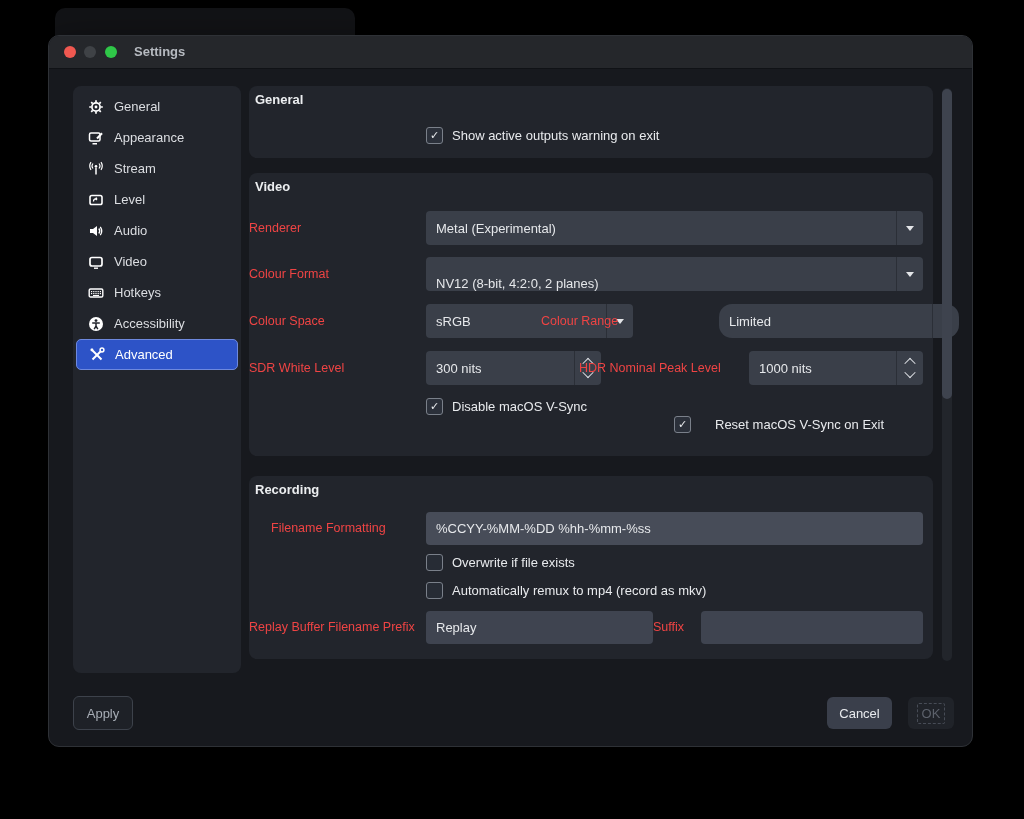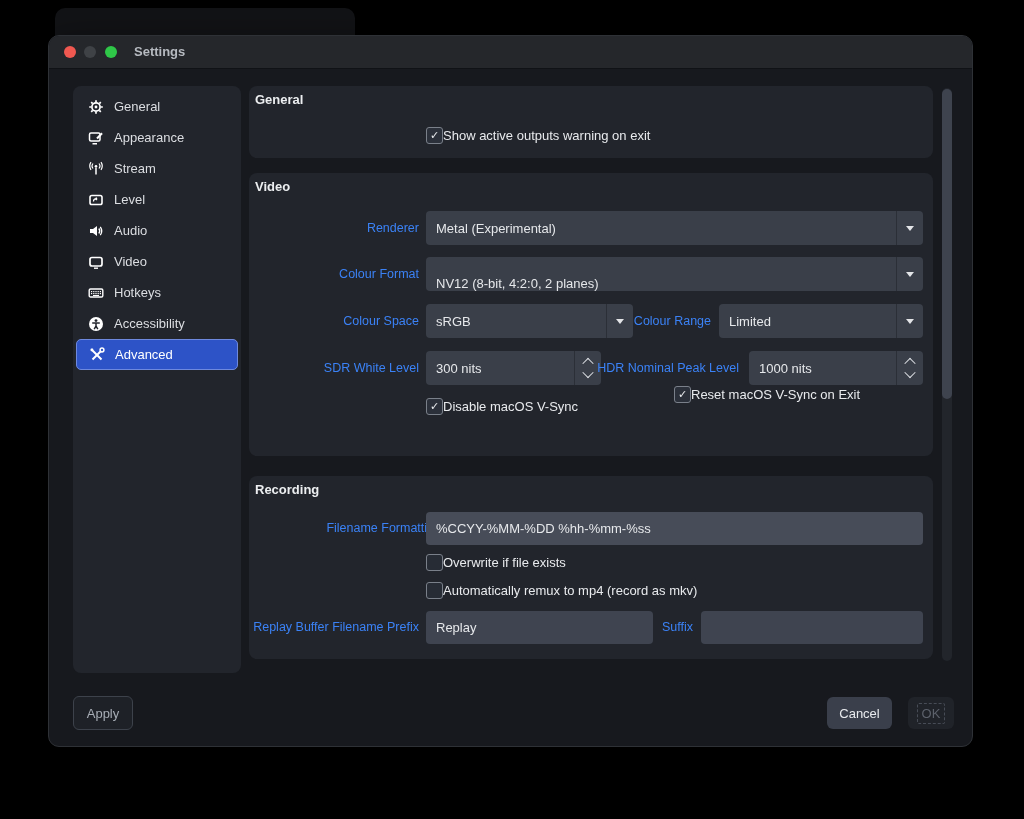--- a/index.html
+++ b/index.html
@@ -22,39 +22,39 @@
   .side-item .icon{width:17px;height:17px;display:flex;align-items:center;justify-content:center;}
   .side-item .lbl{margin-left:10px;font-size:13px;color:#dcdee2;}
   .side-item.selected{background:#2d53c7;border:1px solid #6e89de;box-sizing:border-box;}
   .side-item.selected .lbl{color:#fff;}
   
   .panel{position:absolute;left:200px;width:684px;background:#22252c;border-radius:8px;}
   .panel-general{top:50px;height:72px;}
   .panel-video{top:137px;height:283px;}
   .panel-recording{top:440px;height:183px;}
   .sec-title{position:absolute;left:6px;top:6px;font-size:13px;font-weight:700;color:#eceef0;}
-  .flabel{position:absolute;width:170px;text-align:right;font-size:12.5px;color:#3b82f6;line-height:34px;white-space:nowrap;}
+  .flabel{position:absolute;width:170px;font-size:12.5px;color:#ef4444;line-height:34px;white-space:nowrap;}
   
   .dropdown,.spin{position:absolute;height:34px;background:#3a3f49;border-radius:4px;box-sizing:border-box;display:flex;align-items:center;}
   .dd-text{flex:1;padding-left:10px;font-size:13px;color:#e6e8eb;white-space:nowrap;overflow:hidden;}
   .dd-zone{width:26px;height:100%;border-left:1px solid #2b2f37;display:flex;align-items:center;justify-content:center;}
   .caret{width:0;height:0;border-left:4.5px solid transparent;border-right:4.5px solid transparent;border-top:5.5px solid #e3e5e8;}
   .spin-zone{width:26px;height:100%;border-left:1px solid #2b2f37;display:flex;flex-direction:column;align-items:center;justify-content:center;gap:4px;}
   .chev{width:7px;height:7px;border-left:1.8px solid #dfe2e6;border-top:1.8px solid #dfe2e6;}
   .chev.up{transform:rotate(45deg) translate(1px,1px);}
   .chev.down{transform:rotate(225deg) translate(1px,1px);}
   .text-input{position:absolute;height:33px;background:#3f4450;border:none;border-radius:4px;box-sizing:border-box;
     padding:0 10px;font-size:13px;color:#e6e8eb;font-family:inherit;outline:none;}
   .text-input.lighter{background:#474c58;}
   .cbrow{position:absolute;display:flex;align-items:center;}
   .cb{width:15px;height:15px;border:1px solid #7a808a;border-radius:3px;background:#272c35;position:relative;flex:none;}
   .cb.checked{background:#2b303a;}
   .cb.checked::after{content:"\2713";position:absolute;inset:0;display:flex;align-items:center;justify-content:center;
     color:#e9ebee;font-size:11px;font-weight:700;}
-  .cb-lbl{font-size:13px;color:#e8eaed;white-space:nowrap;}
+  .cb-lbl{margin-left:9px;font-size:13px;color:#e8eaed;white-space:nowrap;}
   
   .scroll-track{position:absolute;left:893px;top:52px;width:10px;height:573px;background:#22252b;border-radius:5px;}
   .scroll-thumb{position:absolute;left:893px;top:53px;width:10px;height:310px;background:#3e434e;border-radius:5px;}
   
   .btn{position:absolute;border-radius:6px;font-size:13px;display:flex;align-items:center;justify-content:center;box-sizing:border-box;cursor:default;}
   .btn-apply{left:24px;top:660px;width:60px;height:34px;background:#1e2127;border:1px solid #3d424b;color:#a7adb5;}
   .btn-cancel{left:778px;top:661px;width:65px;height:32px;background:#3a3f4b;color:#e9ebee;text-align:center;}
   .btn-ok{left:859px;top:661px;width:46px;height:32px;background:#202329;color:#5c616b;}
   .btn-ok .focus-ring{padding:2px 4px;border:1px dashed #474c56;border-radius:2px;}
   svg{display:block;}
@@ -218,21 +218,21 @@
       </div>
 
       <div class="flabel" style="left:0;top:131px;">Colour Space</div>
       <div class="dropdown" style="left:177px;top:131px;width:207px;">
         <span class="dd-text">sRGB</span>
         <span class="dd-zone">
             <i class="caret"></i>
           </span>
       </div>
       <div class="flabel" style="left:292px;top:131px;width:170px;">Colour Range</div>
-      <div class="dropdown" style="left:470px;top:131px;width:204px;">
+      <div class="dropdown" style="left:470px;top:131px;width:240px;border-radius:13px;">
         <span class="dd-text">Limited</span>
         <span class="dd-zone">
             <i class="caret"></i>
           </span>
       </div>
 
       <div class="flabel" style="left:0;top:178px;">SDR White Level</div>
       <div class="spin" style="left:177px;top:178px;width:175px;">
         <span class="dd-text">300 nits</span>
         <span class="spin-zone">
@@ -246,21 +246,21 @@
         <span class="spin-zone">
             <i class="chev up"></i>
             <i class="chev down"></i>
           </span>
       </div>
 
       <div class="cbrow" style="left:177px;top:225px;">
         <span class="cb checked"></span>
         <span class="cb-lbl">Disable macOS V-Sync</span>
       </div>
-      <div class="cbrow" style="left:425px;top:213px;">
+      <div class="cbrow" style="left:425px;top:243px;gap:15px;">
         <span class="cb checked"></span>
         <span class="cb-lbl">Reset macOS V-Sync on Exit</span>
       </div>
     </section>
 
     <section class="panel panel-recording">
       <div class="sec-title">Recording</div>
 
       <div class="flabel" style="left:0;top:36px;line-height:33px;padding-left:22px;">Filename Formatting</div>
       <input class="text-input lighter" style="left: 177px; top: 36px; width: 497px;" value="%CCYY-%MM-%DD %hh-%mm-%ss">

